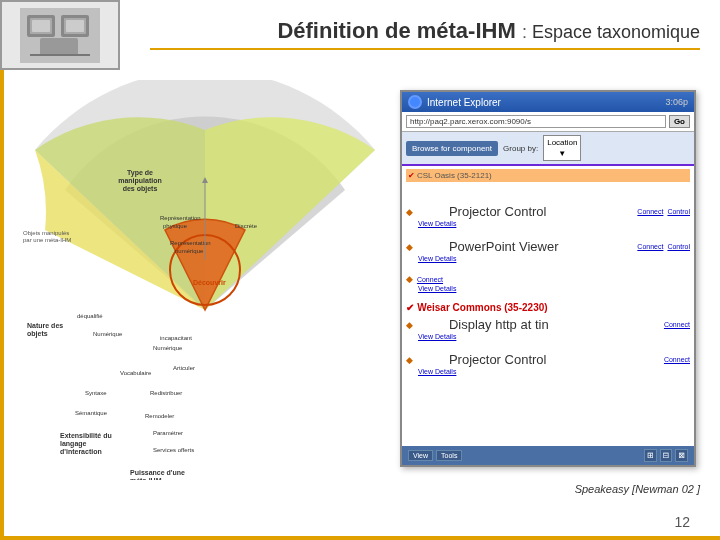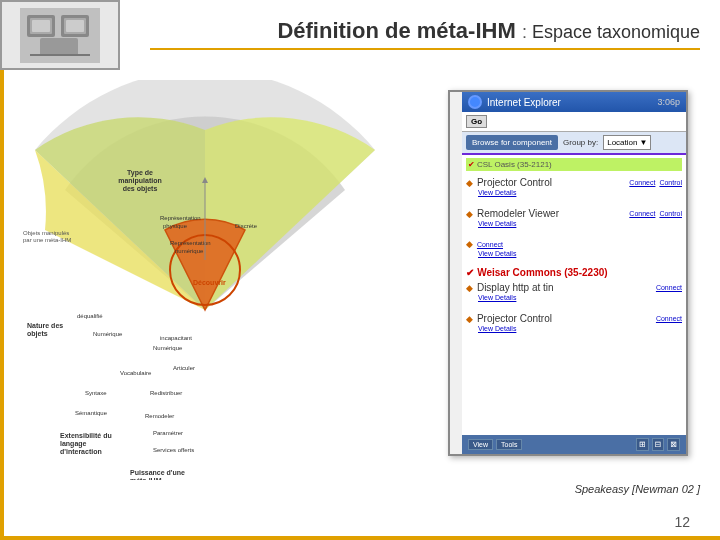--- a/index.html
+++ b/index.html
@@ -61,27 +61,26 @@
       top: 80px;
       left: 5px;
       width: 400px;
       height: 400px;
     }
 
     
     .browser-window {
       position: absolute;
       top: 90px;
-      right: 32px;
-      width: 240px;
+      right: 24px;
+      width: 296px;
       background: #f0f0f0;
       border: 2px solid #888;
       box-shadow: 2px 2px 6px rgba(0,0,0,0.3);
       font-size: 9px;
-      padding-left: 12px;
     }
     .browser-titlebar {
       background: linear-gradient(to bottom, #3a6fc4, #2255aa);
       color: white;
       display: flex;
       align-items: center;
       justify-content: space-between;
       padding: 3px 6px;
       font-size: 10px;
     }
@@ -147,53 +146,55 @@
       color: #333;
     }
     .location-select {
       background: white;
       border: 1px solid #888;
       padding: 2px 3px;
       font-size: 8px;
       display: flex;
       align-items: center;
       gap: 2px;
+      flex-direction: column;
     }
     .browser-content {
       background: white;
       padding: 3px 4px;
       min-height: 280px;
     }
     .csl-header {
       font-size: 8px;
       color: #555;
-      margin-bottom: 4px;
+      margin-bottom: 20px;
       padding: 2px;
-      background: #bef264;
+      background: #fdba74;
     }
     .location-item {
       margin-bottom: 6px;
       padding: 2px 0;
     }
     .location-name {
       font-size: 10px;
       font-weight: bold;
       color: #cc0000;
       margin-bottom: 2px;
     }
     .item-row {
       display: flex;
       align-items: center;
       gap: 4px;
       margin-bottom: 1px;
     }
     .item-name {
-      font-size: 10px;
+      font-size: 13px;
       color: #333;
       flex: 1;
+      margin-left: 32px;
     }
     .link-connect {
       font-size: 7px;
       color: #0000cc;
       text-decoration: underline;
       cursor: pointer;
     }
     .link-control {
       font-size: 7px;
       color: #0000cc;
@@ -373,20 +374,21 @@
 
 <div class="browser-window">
   <div class="browser-titlebar">
     <div class="browser-titlebar-left">
       <div class="ie-icon"></div>
       <span>Internet Explorer</span>
     </div>
     <span class="browser-time">3:06p</span>
   </div>
   <div class="browser-address-bar">
+    <input class="address-input" type="text" readonly="" value="http://paq2.parc.xerox.com:9090/s" style="">
     <button class="go-btn">Go</button>
   </div>
   <div class="browser-toolbar">
     <button class="browse-btn">Browse for component</button>
     <span class="group-by-label">Group by:</span>
     <div class="location-select">
       <span>Location</span>
       <span>▼</span>
     </div>
   </div>
@@ -403,21 +405,21 @@
         <span class="link-control">Control</span>
       </div>
       <div class="sub-links">
         <span class="link-connect">View Details</span>
       </div>
     </div>
 
     <div class="location-item">
       <div class="item-row">
         <span style="color:#cc6600; font-size:9px;">◆</span>
-        <span class="item-name">Remodeler Viewer</span>
+        <span class="item-name">PowerPoint Viewer</span>
         <span class="link-connect">Connect</span>
         <span class="link-control">Control</span>
       </div>
       <div class="sub-links">
         <span class="link-connect">View Details</span>
       </div>
     </div>
 
     <div class="location-item">
       <div class="item-row">

